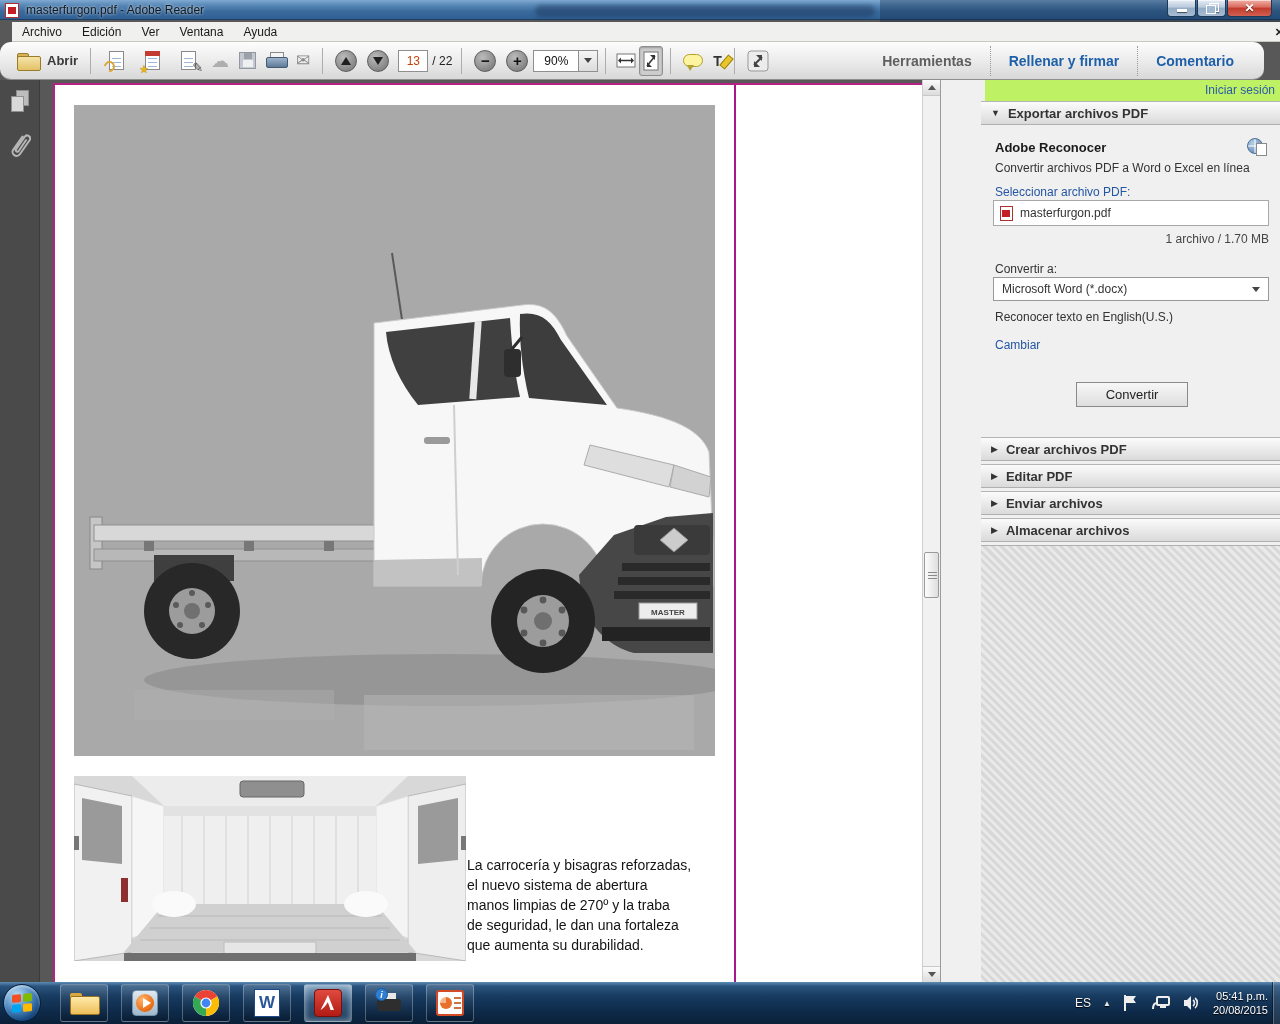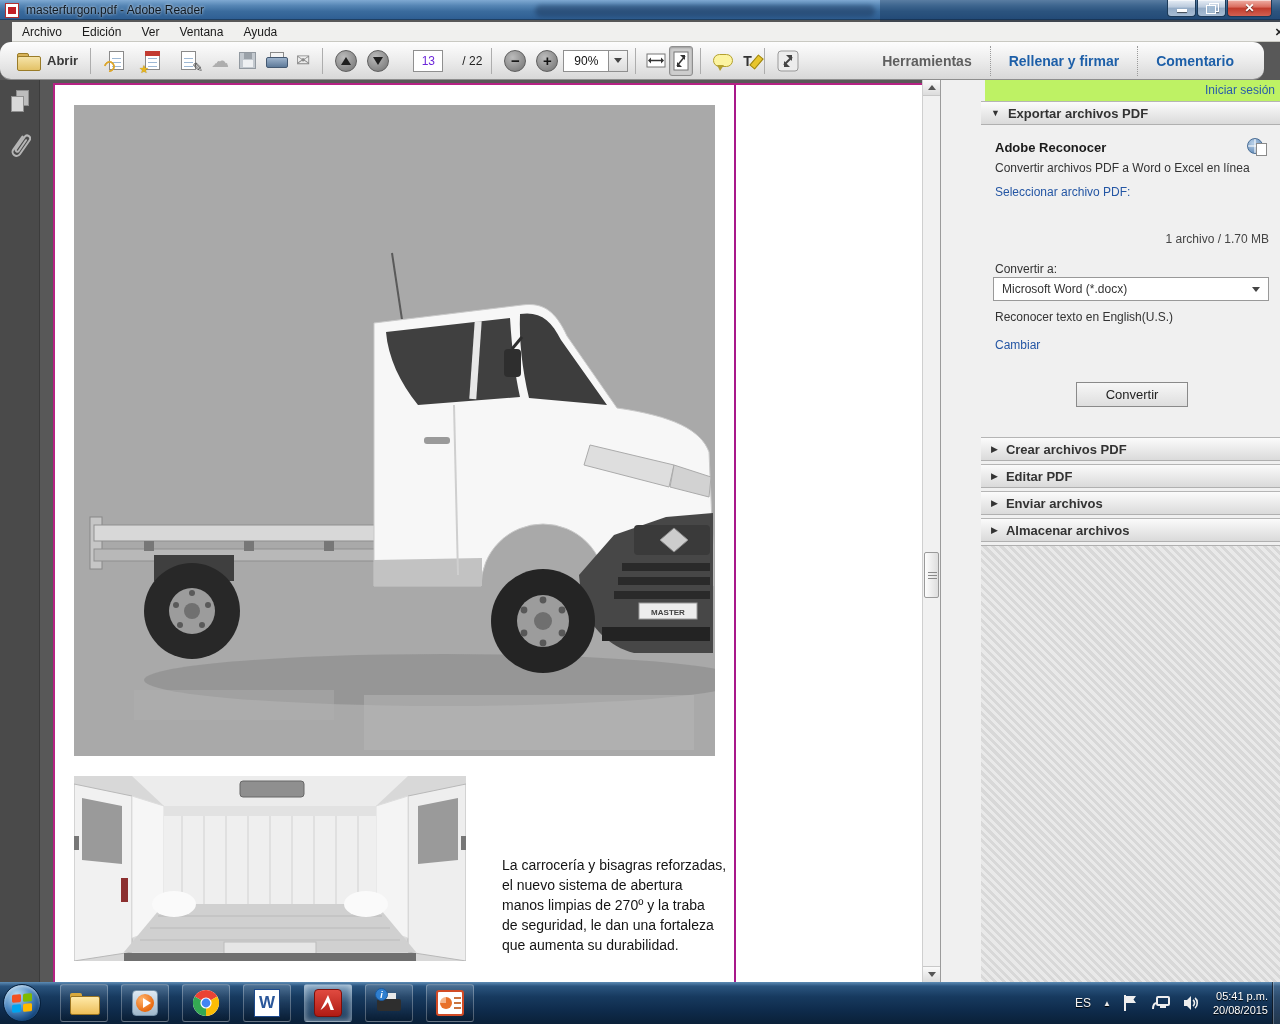--- a/index.html
+++ b/index.html
@@ -67,22 +67,22 @@
   .printer::before { content:""; position:absolute; left:4px; top:0; width:12px; height:6px; background:#f4f4f4; border:1px solid #8a8a8a; }
   .printer::after { content:""; position:absolute; left:0; top:5px; width:20px; height:9px;
     background:linear-gradient(180deg,#9db3cc,#5e7globals 100%); background:linear-gradient(180deg,#9db3cc,#5e7a99); border:1px solid #44597242; border:1px solid #445972; border-radius:2px; }
   .mail-glyph { font-size:17px; color:#8a8a8a; }
   .circ { width:22px; height:22px; border-radius:50%; border:1px solid #5f5f5f;
     background:radial-gradient(circle at 38% 32%, #bcbcbc, #8d8d8d 62%, #6f6f6f);
     display:flex; align-items:center; justify-content:center; }
   .circ .tri-up { width:0; height:0; border-left:5px solid transparent; border-right:5px solid transparent; border-bottom:8px solid #1f1f1f; }
   .circ .tri-down { width:0; height:0; border-left:5px solid transparent; border-right:5px solid transparent; border-top:8px solid #1f1f1f; }
   .circ .pm { font-size:15px; font-weight:bold; color:#111; line-height:1; }
-  .page-input { width:30px; height:22px; border:1px solid #8f8f8f; text-align:center; font-size:12px; color:#6d28d9;
-    font-family:"Liberation Sans",sans-serif; background:#fff; margin:0 19px; }
+  .page-input { width:30px; height:22px; border:1px solid #8f8f8f; text-align:center; font-size:12px; color:#c2410c;
+    font-family:"Liberation Sans",sans-serif; background:#fff; margin:0 4px; }
   .page-total { font-size:12px; color:#222; margin-right:2px; }
   .zoom-box { width:46px; height:22px; border:1px solid #8f8f8f; background:#fff; font-size:12px; color:#111;
     display:flex; align-items:center; justify-content:center; }
   .zoom-dd { width:19px; height:22px; border:1px solid #8f8f8f; border-left:none;
     background:linear-gradient(180deg,#f6f6f6,#dcdcdc); display:flex; align-items:center; justify-content:center; }
   .dd-tri { width:0; height:0; border-left:4px solid transparent; border-right:4px solid transparent; border-top:5px solid #444; }
   .fitbtn { padding:3px; border-radius:3px; }
   .fitbtn.active { background:#cdcdcd; border:1px solid #8f8f8f; box-shadow:inset 0 1px 2px rgba(0,0,0,.25); }
   .bubble { position:relative; width:20px; height:13px; background:#fcf4a0; border:1px solid #b3a02e; border-radius:7px; }
   .bubble::after { content:""; position:absolute; left:3px; bottom:-5px; width:0; height:0;
@@ -103,21 +103,21 @@
   .pages-ico::before { content:""; position:absolute; right:0; top:0; width:11px; height:14px; background:#bdbdbd; border:1px solid #8f8f8f; }
   .pages-ico::after { content:""; position:absolute; left:0; bottom:0; width:11px; height:14px; background:#d9d9d9; border:1px solid #8f8f8f; }
   .clip-ico { position:absolute; left:9px; top:50px; }
 
   .docarea { position:absolute; left:40px; top:0; width:922px; height:902px; background:#585858; overflow:hidden;padding-left:41px; }
   .page { position:absolute; left:13px; top:3px; width:894px; height:899px; background:#fff;
     border-top:2px solid #b52283; border-left:2px solid #b52283; border-right:2px solid #b5228355; }
   .photo-big { position:absolute; left:19px; top:20px; width:641px; height:651px; background:#a9a9a9; }
   .fold-line { position:absolute; left:679px; top:0; width:2px; height:100%; background:#a8188a; }
   .photo-small { position:absolute; left:19px; top:691px; width:392px; height:185px; background:#dcdcdc; }
-  .caption { position:absolute; left:447px; top:770px; width:240px; font-size:14px; line-height:20px;
+  .caption { position:absolute; left:412px; top:770px; width:240px; font-size:14px; line-height:20px;
     color:#141414; white-space:pre-line; font-weight:500; }
 
   .vscroll { position:absolute; left:922px; top:0; width:18px; height:902px; background:#f1f1f1; border-left:1px solid #cfcfcf; }
   .vs-btn { position:absolute; left:0; width:18px; height:16px; background:linear-gradient(180deg,#fafafa,#dcdcdc);
     display:flex; align-items:center; justify-content:center; }
   .vs-up { top:0; border-bottom:1px solid #c8c8c8; }
   .vs-down { bottom:0; border-top:1px solid #c8c8c8; }
   .vs-tri-up { width:0; height:0; border-left:4px solid transparent; border-right:4px solid transparent; border-bottom:5px solid #555; }
   .vs-tri-down { width:0; height:0; border-left:4px solid transparent; border-right:4px solid transparent; border-top:5px solid #555; }
   .vs-thumb { position:absolute; left:1px; top:472px; width:15px; height:46px;
@@ -501,20 +501,24 @@
         <div class="sec-header exp-header">
           <span class="sec-tri">▼</span>
           <span class="sec-title">Exportar archivos PDF</span>
         </div>
 
         <span class="p-appname">Adobe Reconocer</span>
         <span class="p-appico"></span>
         <span class="p-desc">Convertir archivos PDF a Word o Excel en línea</span>
         <span class="p-select">Seleccionar archivo PDF:</span>
 
+        <div class="file-box">
+          <span class="pdf-ico"></span>
+          <span class="file-name">masterfurgon.pdf</span>
+        </div>
         <span class="file-meta">1 archivo / 1.70 MB</span>
 
         <span class="p-convertto">Convertir a:</span>
         <div class="format-dd">
           <span class="format-val">Microsoft Word (*.docx)</span>
           <span class="dd-tri"></span>
         </div>
 
         <span class="p-recognize">Reconocer texto en English(U.S.)</span>
         <span class="p-change">Cambiar</span>

